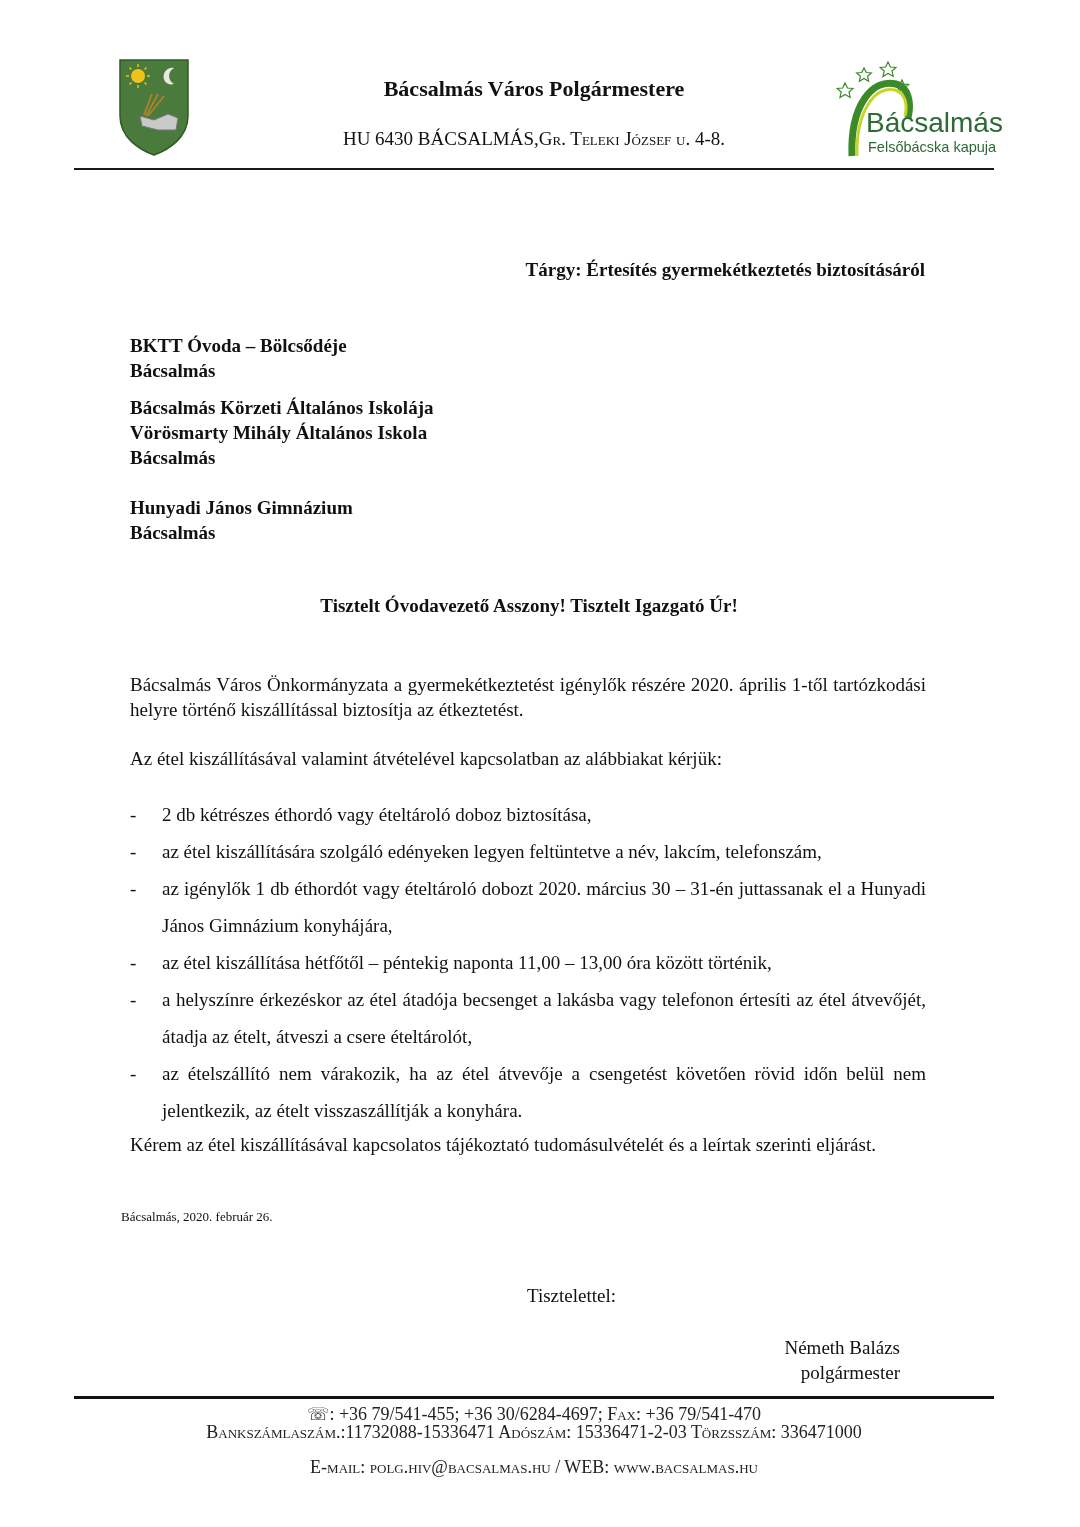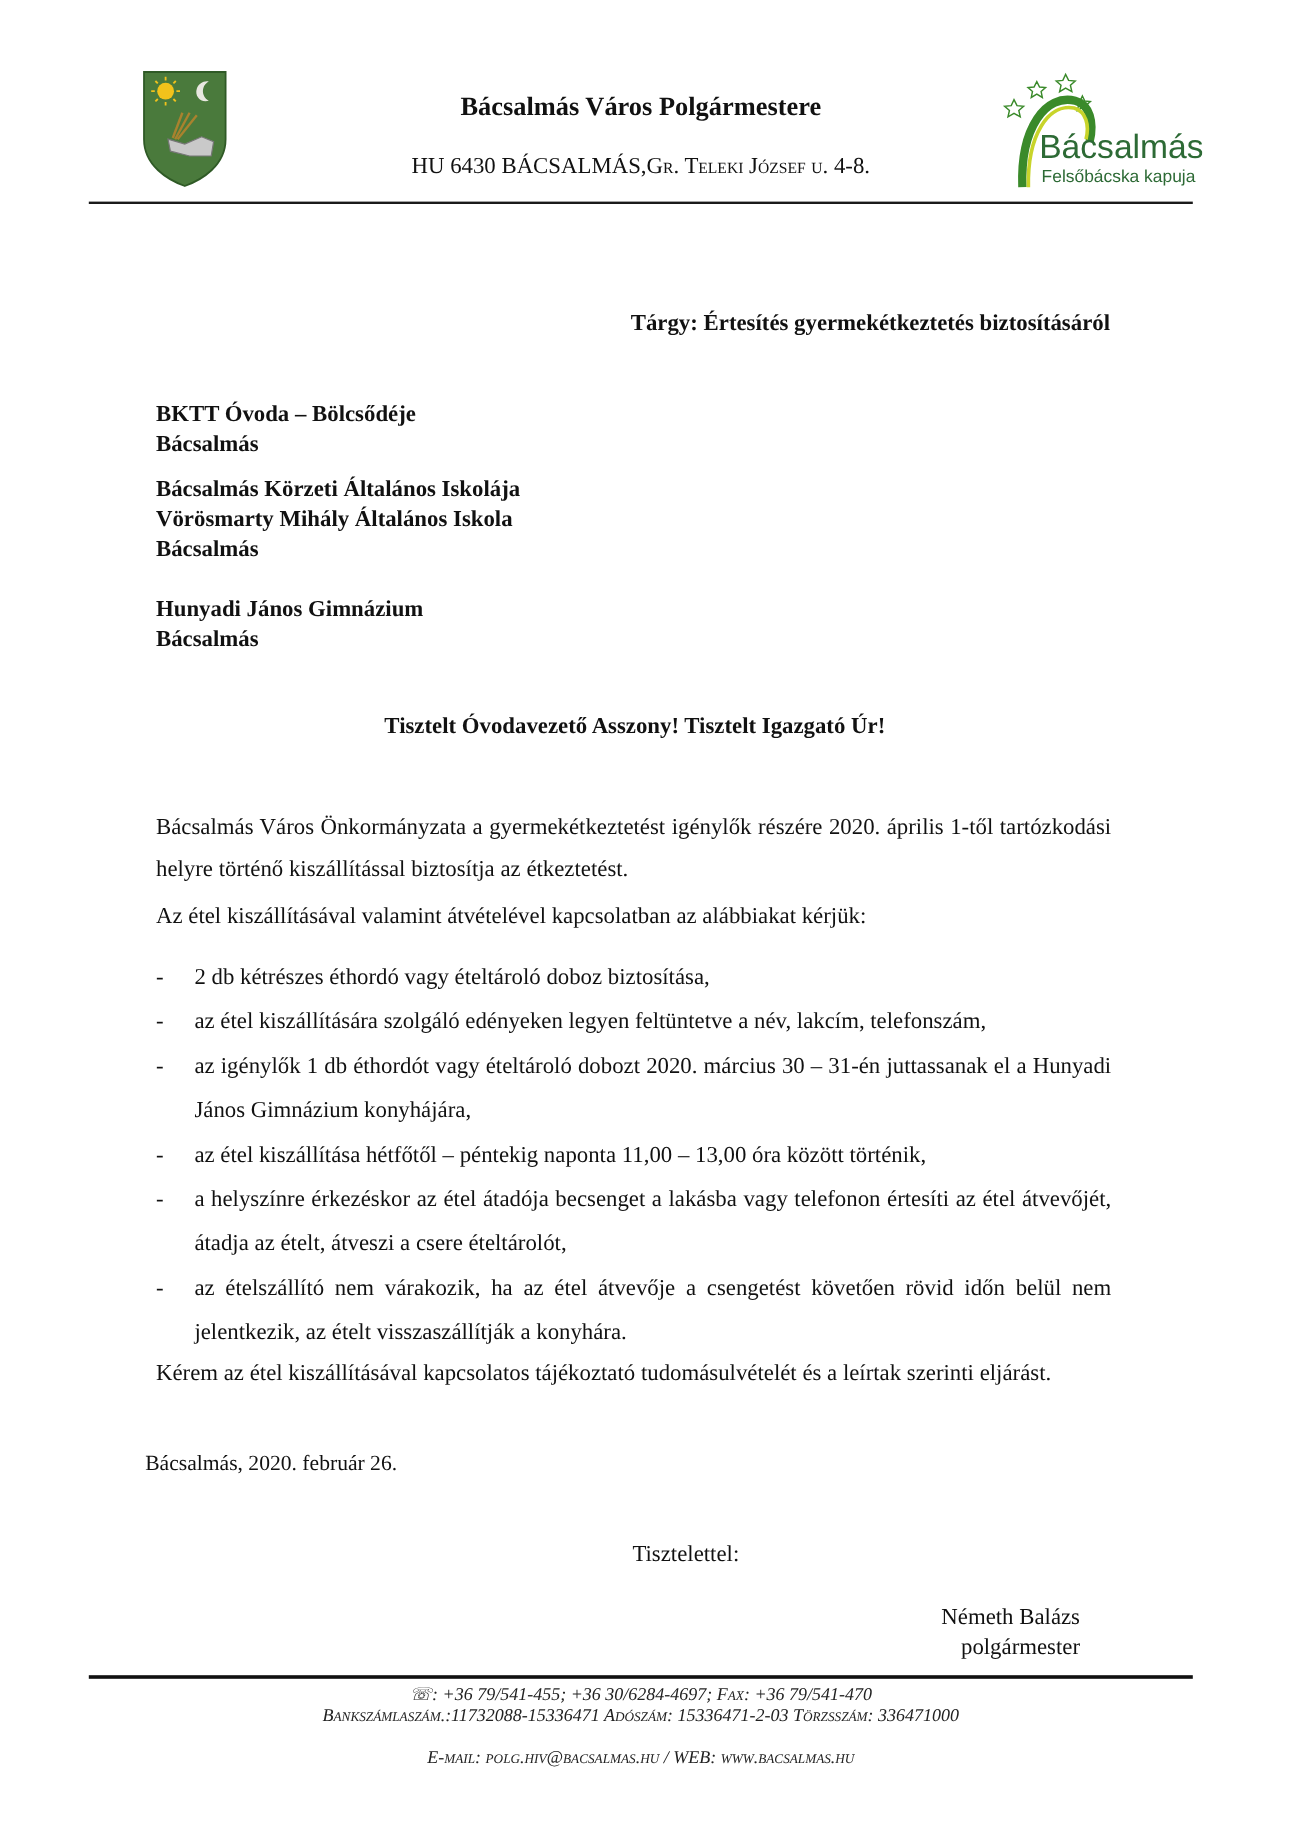--- a/index.html
+++ b/index.html
@@ -22,38 +22,38 @@
 
     
     .addr-block { position: absolute; left: 130px; font-size: 19px; font-weight: bold; line-height: 25px; }
     #addr-1 { top: 333px; }
     #addr-2 { top: 395px; }
     #addr-3 { top: 495px; }
 
     #salutation { position: absolute; left: 0; width: 1058px; text-align: center; top: 595px;
       font-size: 19px; font-weight: bold; }
 
-    .para { position: absolute; left: 130px; width: 796px; font-size: 19px; line-height: 35px;
+    .para { position: absolute; left: 130px; width: 796px; font-size: 19px; line-height: 25px;
       text-align: justify; }
     #para-intro { top: 672px; }
     #para-request { top: 746px; }
 
     #bullets { position: absolute; left: 130px; top: 796px; width: 796px; font-size: 19px; line-height: 37px; margin: 0; padding: 0; list-style: none; }
     #bullets li { position: relative; padding-left: 32px; text-align: justify; margin: 0; }
     #bullets li .dash { position: absolute; left: 0; top: 0; }
 
     #para-closing { top: 1132px; line-height: 25px; }
 
-    #date-line { position: absolute; left: 121px; top: 1209px; font-size: 18px; }
+    #date-line { position: absolute; left: 121px; top: 1209px; font-size: 13px; }
     #regards { position: absolute; left: 527px; top: 1285px; font-size: 19px; text-align: center; }
     #signer { position: absolute; left: 720px; width: 180px; text-align: right; top: 1335px;
       font-size: 19px; line-height: 25px; }
 
     #footer-rule { position: absolute; left: 74px; top: 1396px; width: 920px; height: 3px; background: #111; }
-    .footer-line { position: absolute; left: 0; width: 1068px; text-align: center; font-size: 15px; color: #222; font-style: italic; }
+    .footer-line { position: absolute; left: 0; width: 1068px; text-align: center; font-size: 18px; color: #222; }
     #footer-phone { top: 1403px; }
     #footer-bank { top: 1422px; }
     #footer-email { top: 1442px; margin-top: 15px; }
   </style>
 </head>
 <body>
 
 <div id="coat-of-arms">
   <svg width="72" height="98" viewBox="0 0 72 98">
     <path d="M2 2 H70 V58 C70 80 50 92 36 97 C22 92 2 80 2 58 Z" fill="#4a7a3c" stroke="#2f5a26" stroke-width="1.5"></path>

